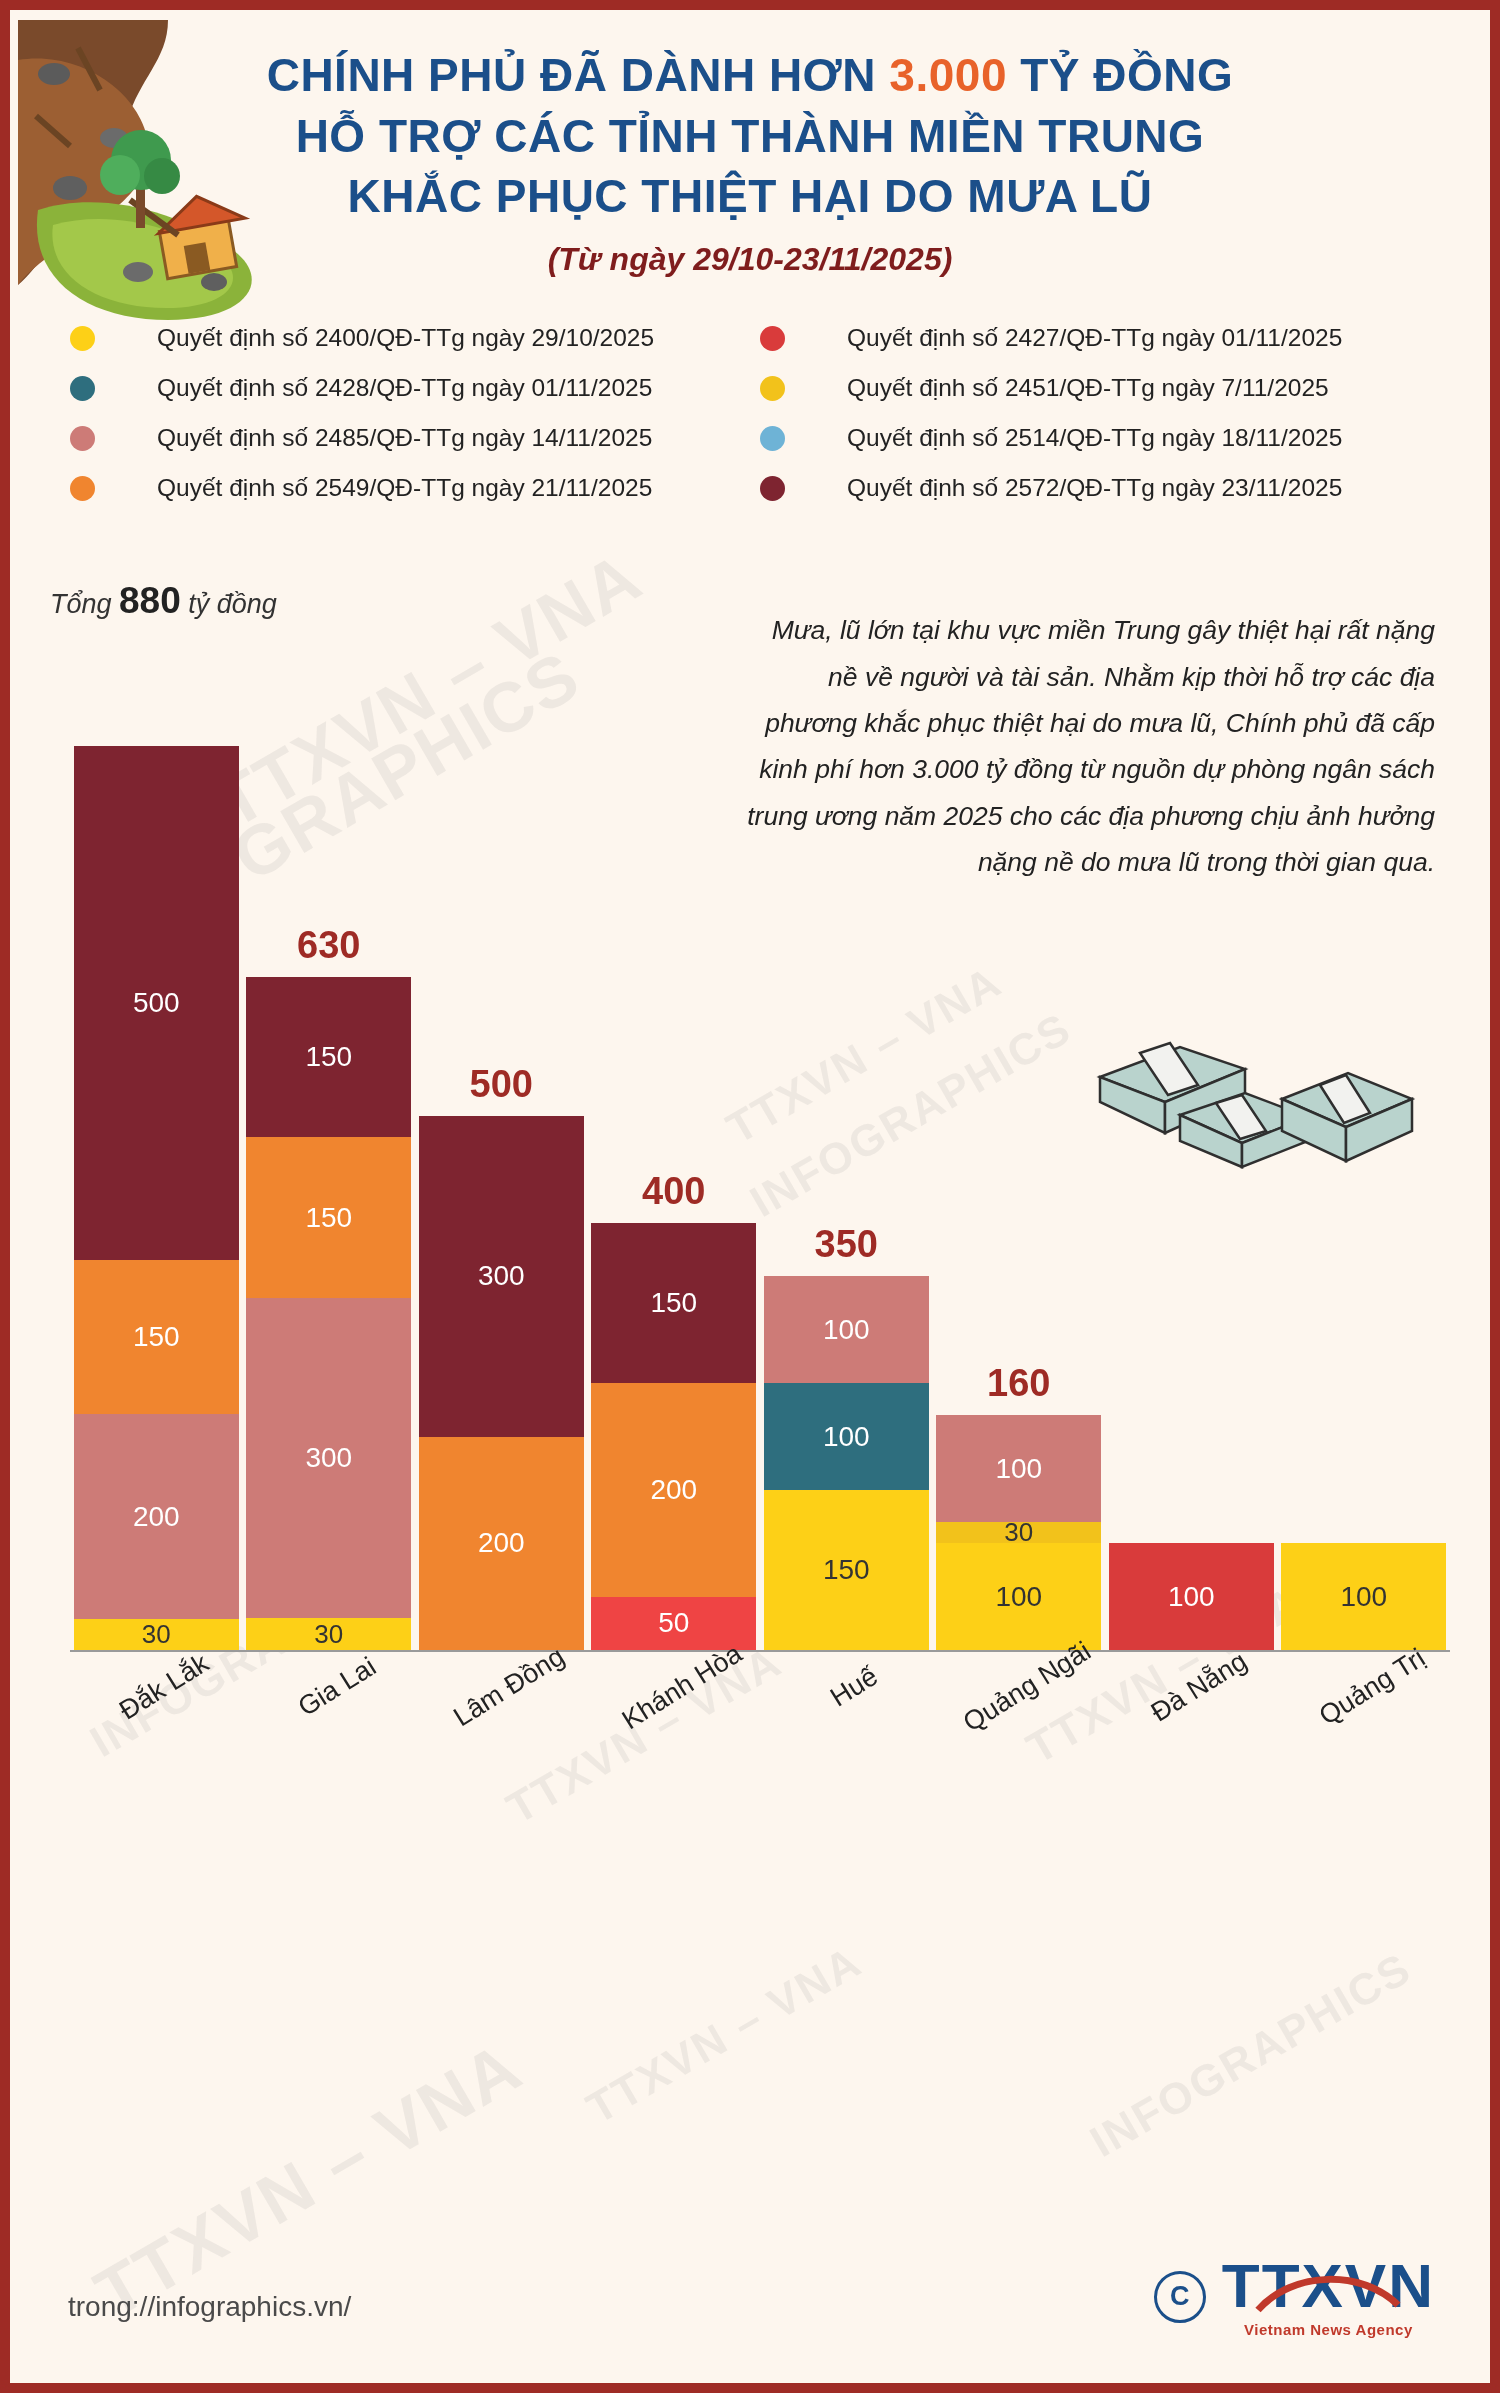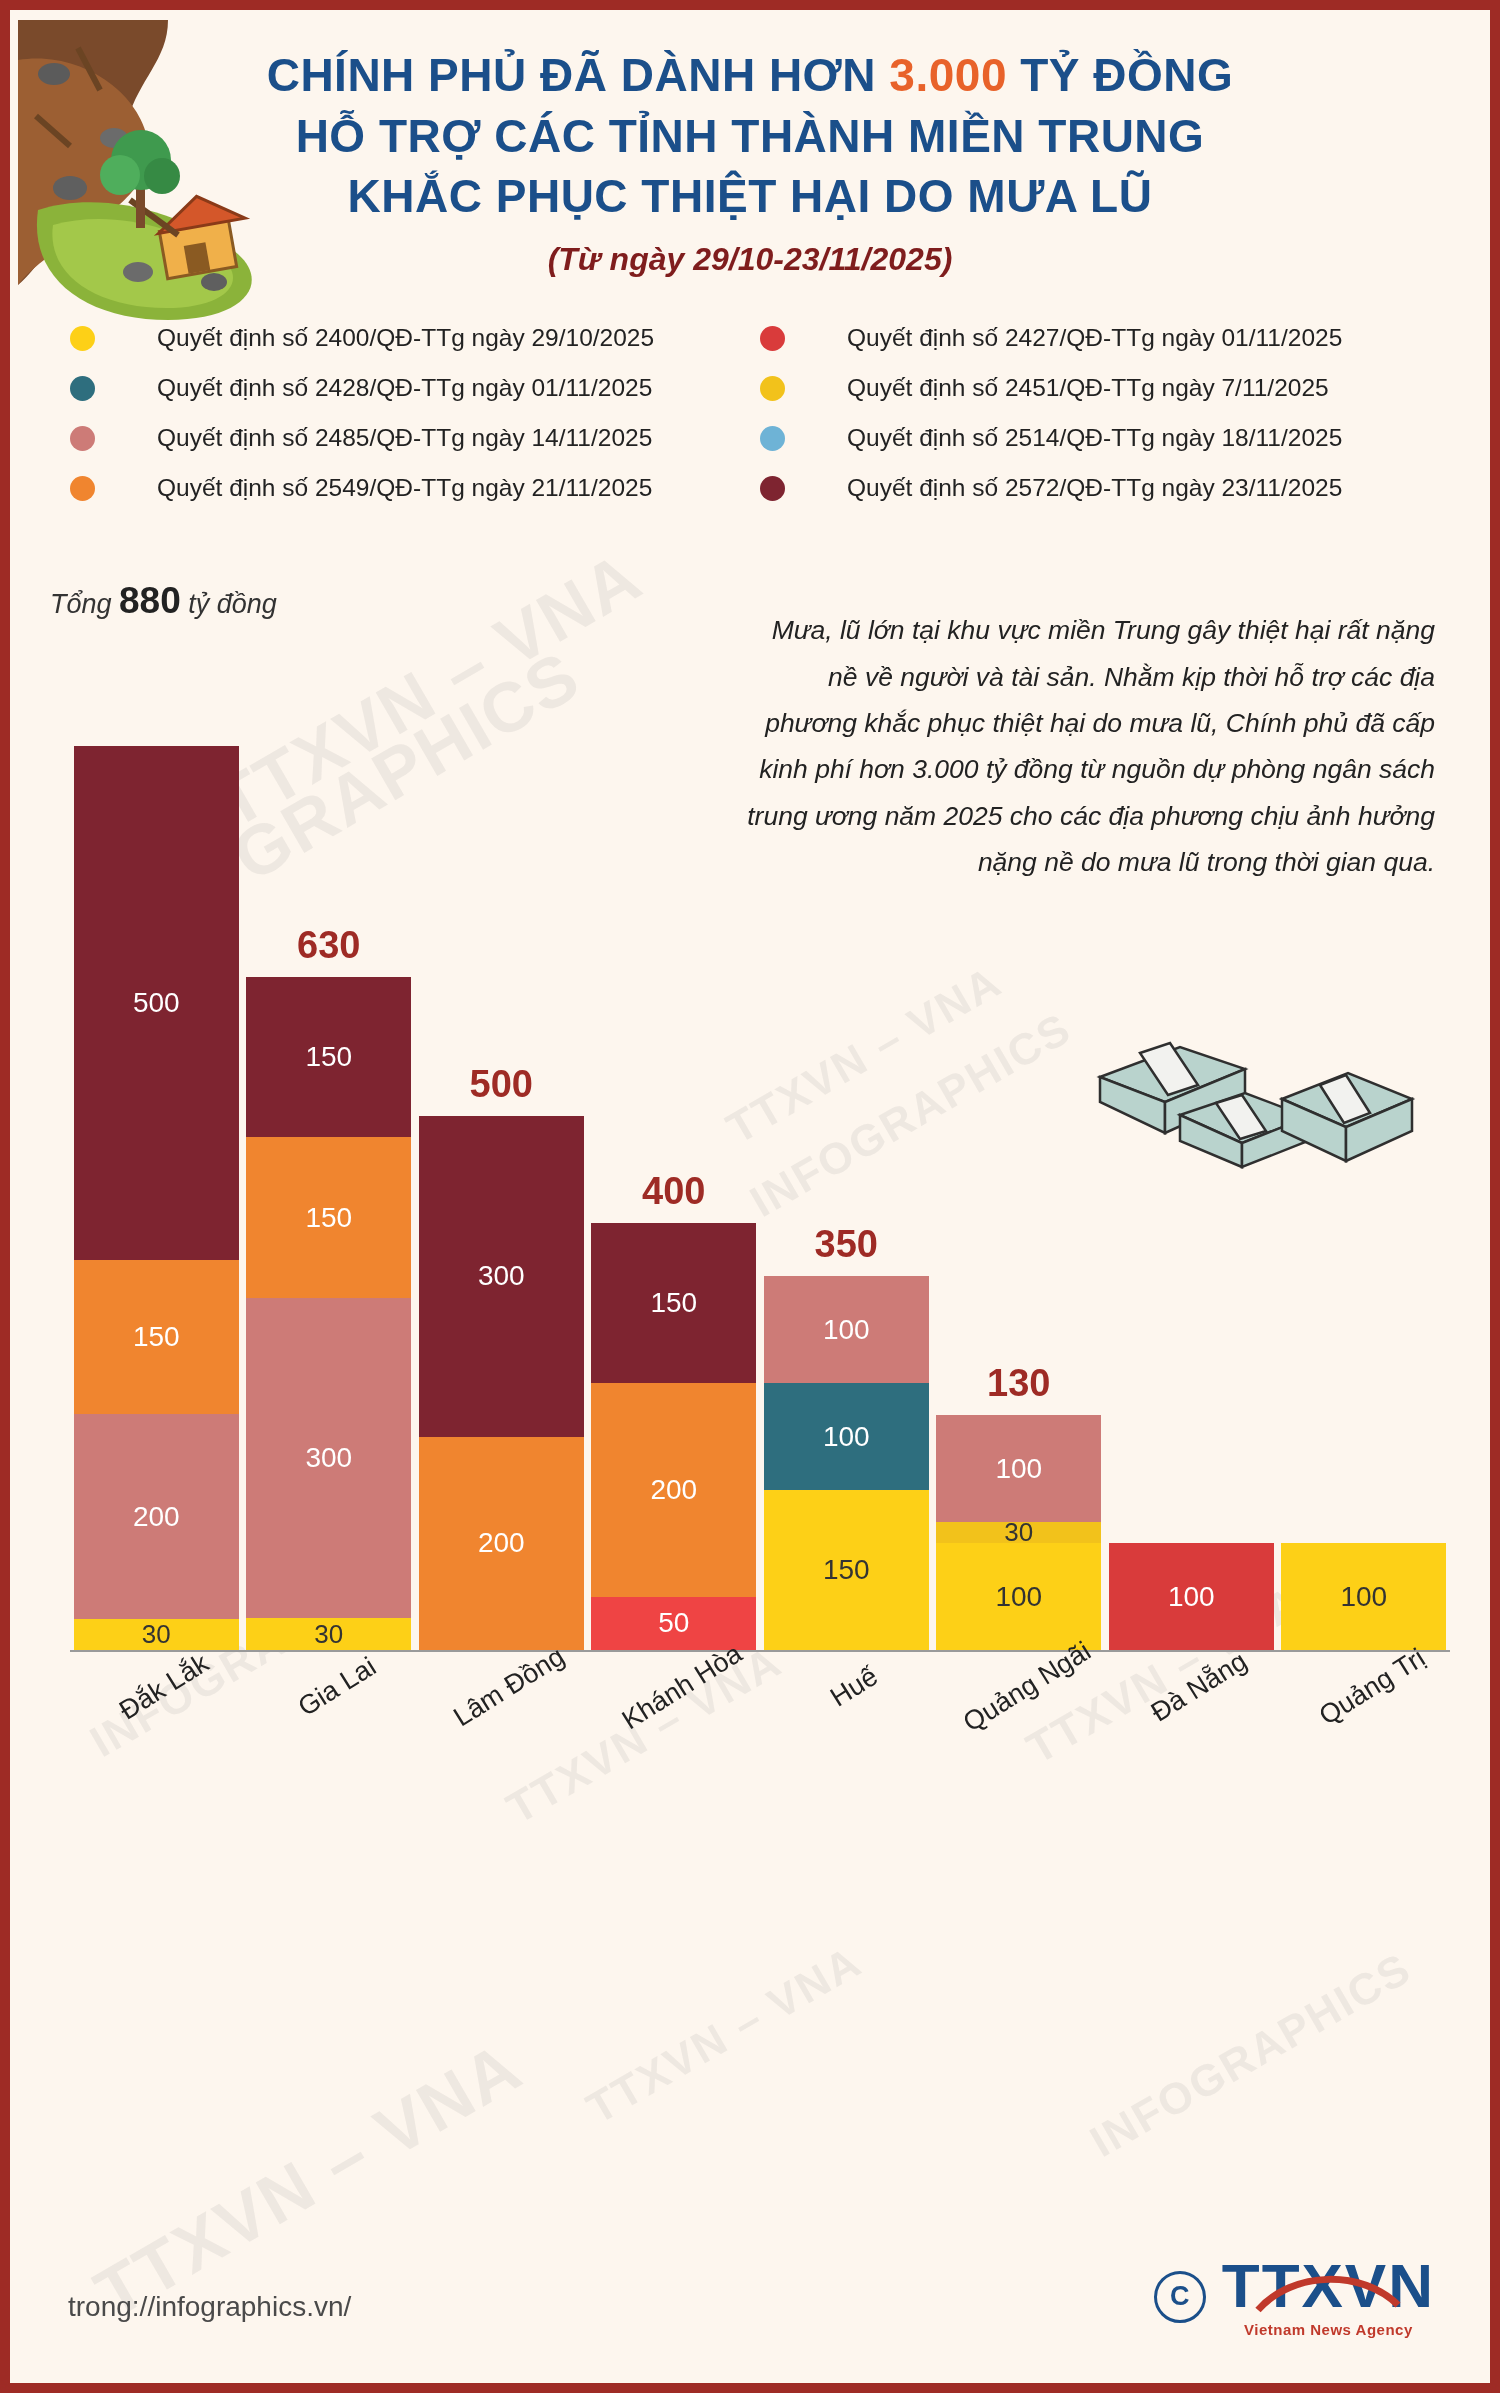--- a/index.html
+++ b/index.html
@@ -429,21 +429,21 @@
           </div>
           <div class="bar-col">
             <div class="bar-total">350</div>
             <div class="bar-stack" style="height: 373.864px;">
               <div class="seg" style="background: rgb(205, 123, 119); height: 28.5714%; color: rgb(255, 255, 255);">100</div>
               <div class="seg" style="background: rgb(46, 110, 126); height: 28.5714%; color: rgb(255, 255, 255);">100</div>
               <div class="seg dark-text" style="background: rgb(253, 208, 23); height: 42.8571%; color: rgb(51, 51, 51);">150</div>
             </div>
           </div>
           <div class="bar-col">
-            <div class="bar-total">130</div>
+            <div class="bar-total">160</div>
             <div class="bar-stack" style="height: 235px;">
               <div class="seg" style="background: rgb(205, 123, 119); height: 45.4545%; color: rgb(255, 255, 255);">100</div>
               <div class="seg dark-text" style="background: rgb(242, 194, 27); height: 9.09091%; color: rgb(51, 51, 51); font-size: 26px;">30</div>
               <div class="seg dark-text" style="background: rgb(253, 208, 23); height: 45.4545%; color: rgb(51, 51, 51);">100</div>
             </div>
           </div>
           <div class="bar-col">
             <div class="bar-total"></div>
             <div class="bar-stack" style="height: 106.818px;">
               <div class="seg" style="background: rgb(217, 59, 59); height: 100%; color: rgb(255, 255, 255);">100</div>

